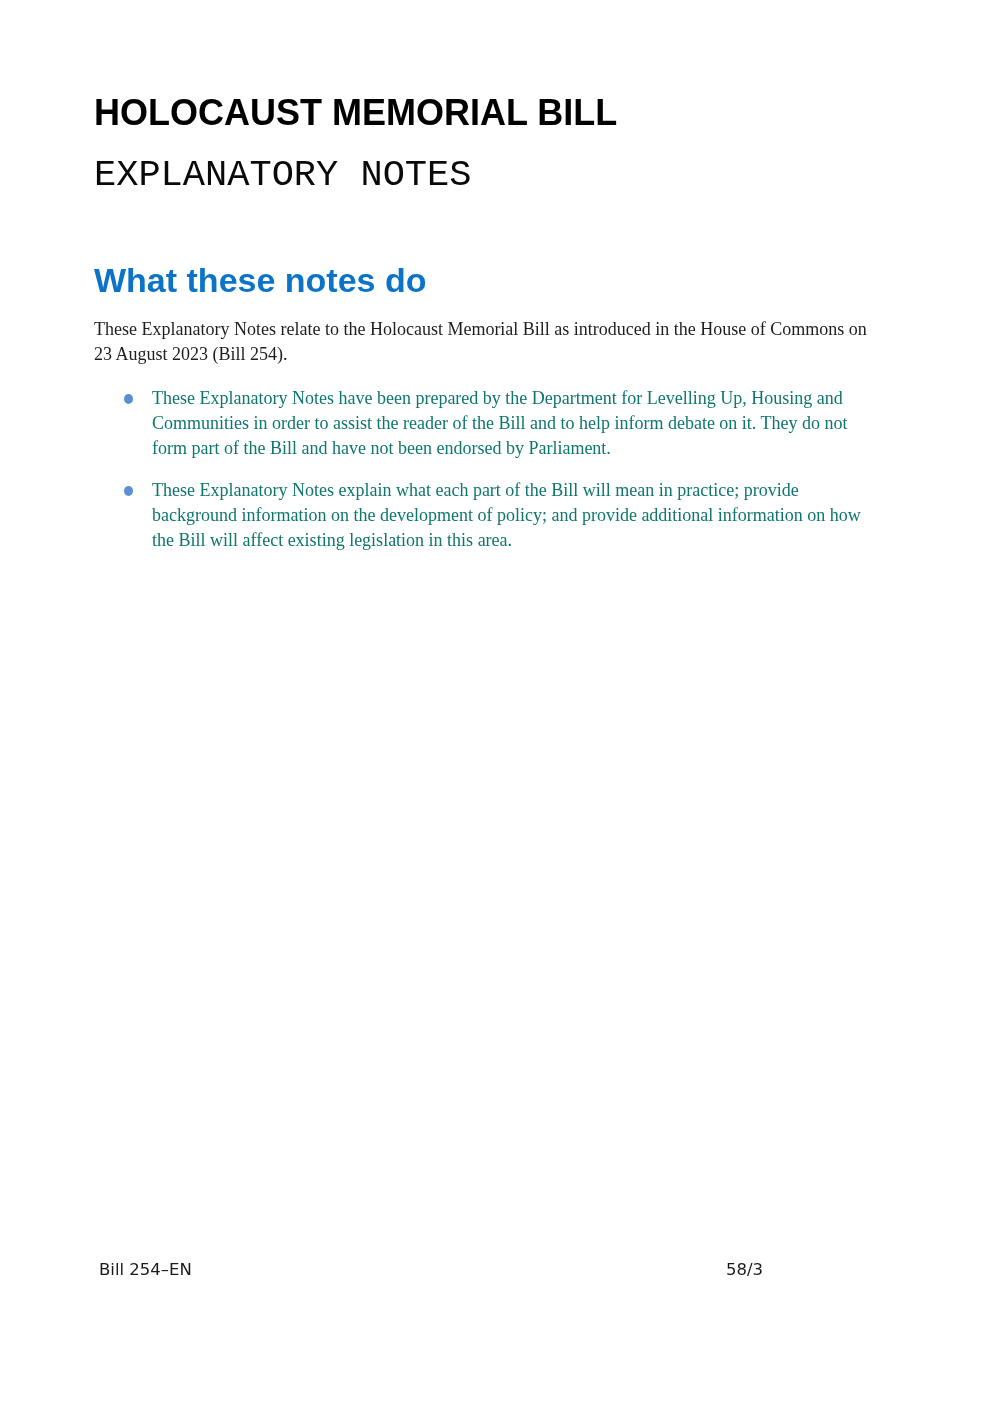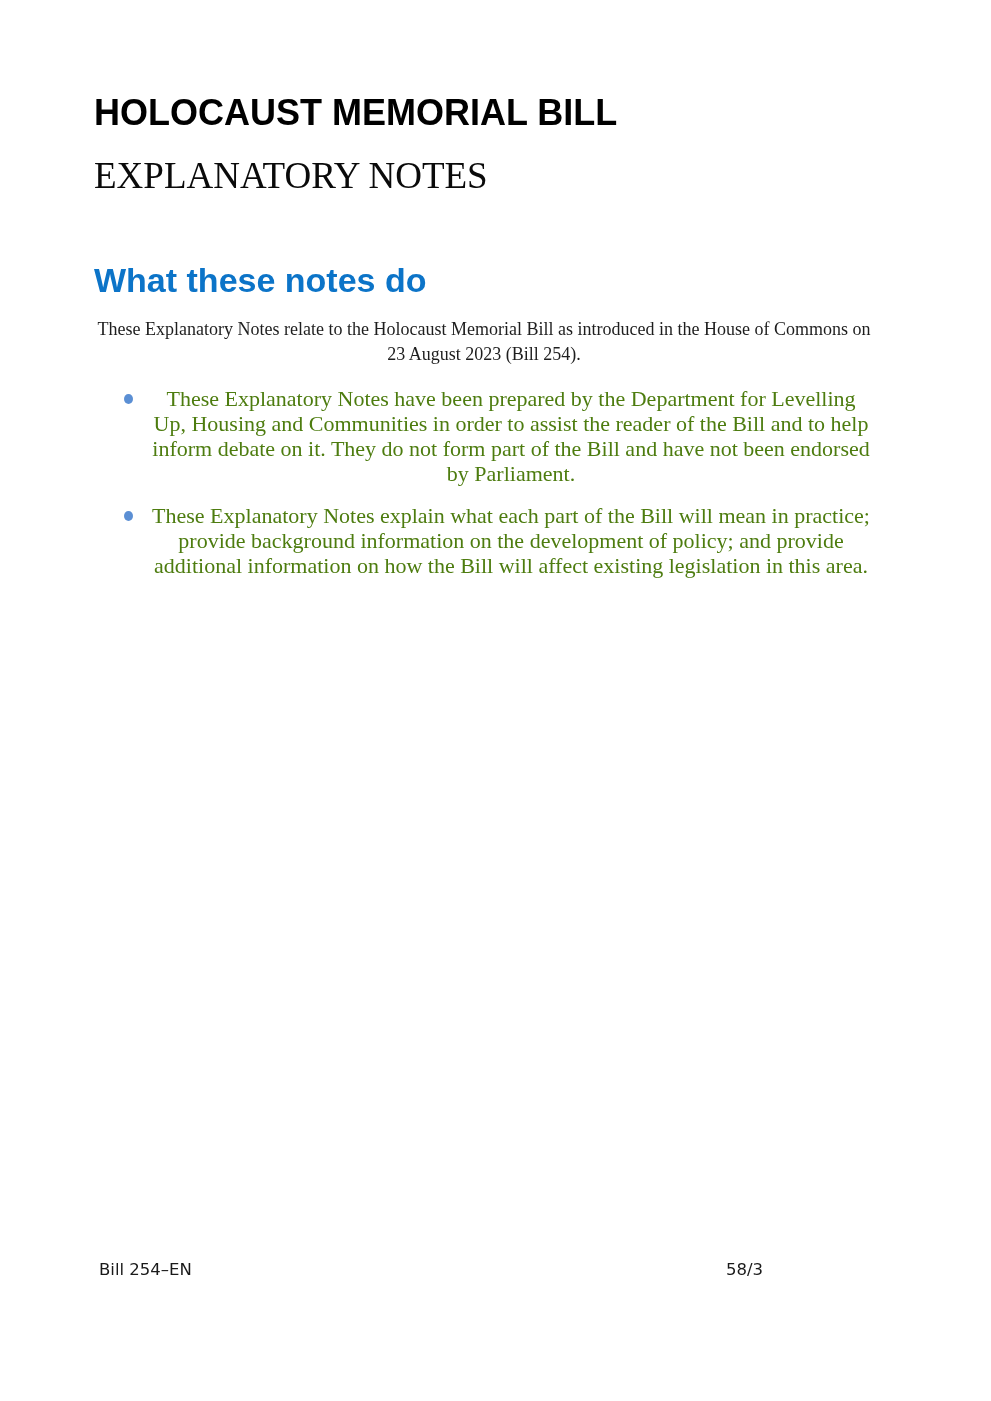--- a/index.html
+++ b/index.html
@@ -1,15 +1,15 @@
 <!DOCTYPE html>
 <html><head>
 <meta charset="utf-8">
 <style>
-  * { margin: 0; padding: 0; box-sizing: border-box; text-align: center; }
+  * { margin: 0; padding: 0; box-sizing: border-box; }
 
   html, body {
     background: #ffffff;
   }
 
   .page {
     position: relative;
     width: 991px;
     height: 1401px;
     background: #ffffff;
@@ -28,21 +28,21 @@
     line-height: 38px;
     color: #000000;
     letter-spacing: 0px;
     white-space: nowrap;
   }
 
   .doc-subtitle {
     position: absolute;
     left: 94px;
     top: 156px;
-    font-family: Liberation Serif, serif;
+    font-family: Liberation Mono, monospace;
     font-weight: 400;
     font-size: 37px;
     line-height: 39px;
     color: #0a0a0a;
     white-space: nowrap;
   }
 
   .section-heading {
     position: absolute;
     left: 94px;
@@ -70,23 +70,23 @@
     left: 94px;
     top: 386px;
     width: 776px;
     list-style: none;
   }
 
   .bullet-item {
     position: relative;
     padding-left: 58px;
     margin-bottom: 17px;
-    font-size: 22px;
+    font-size: 18px;
     line-height: 25px;
-    color: #4d7c0f;
+    color: #0f766e;
   }
 
   .bullet-dot {
     position: absolute;
     left: 30px;
     top: 7.5px;
     width: 9px;
     height: 10px;
     border-radius: 50%;
     background: #5b8fd4;

